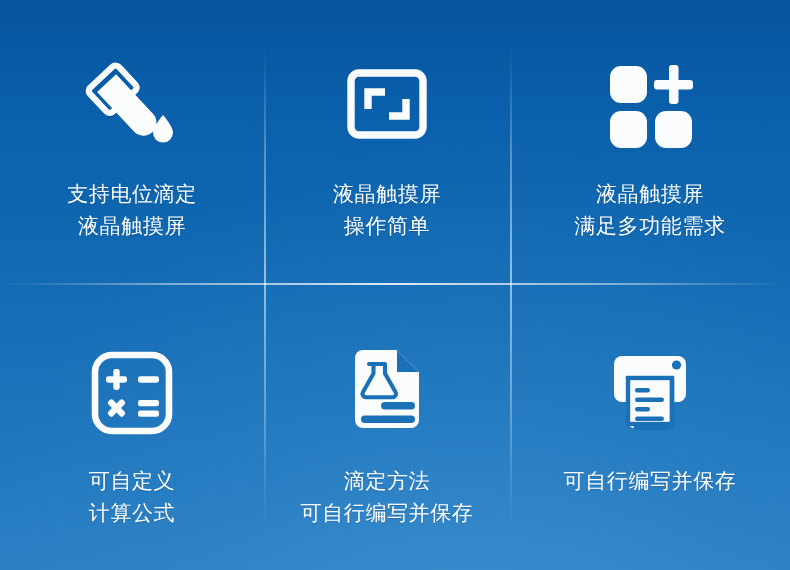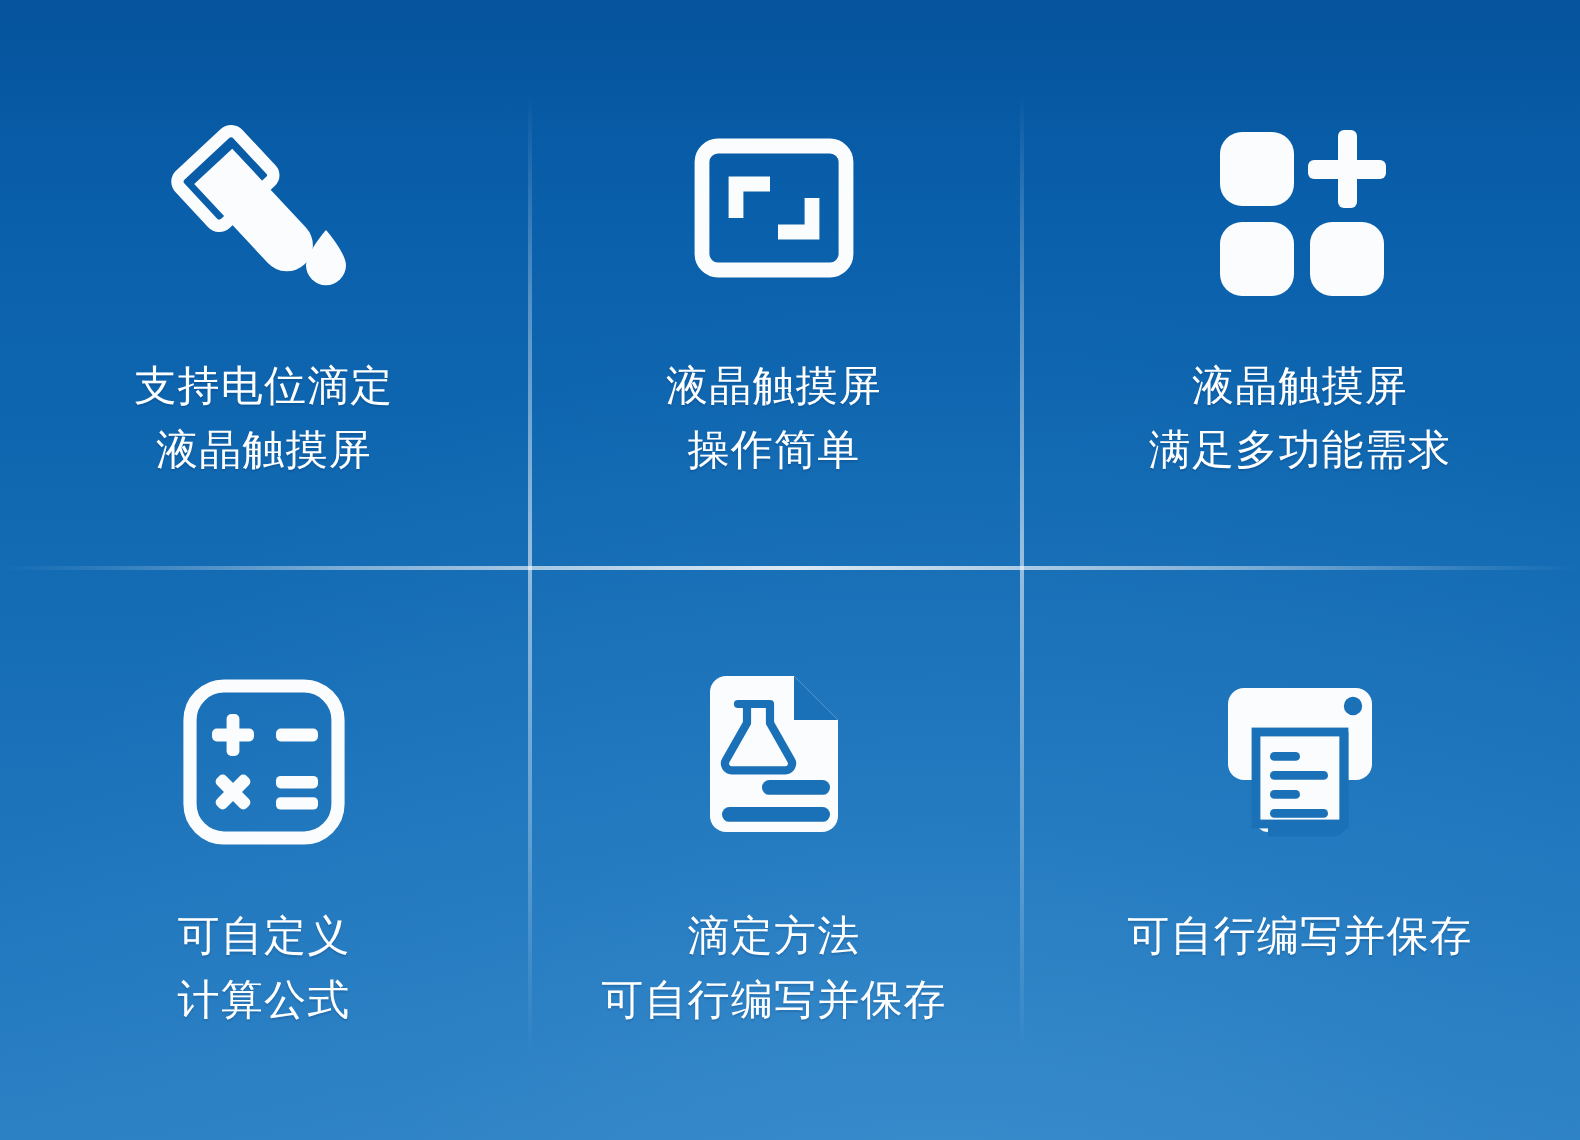--- a/index.html
+++ b/index.html
@@ -77,21 +77,21 @@
   }
   .cell {
     position: relative;
     display: flex;
     flex-direction: column;
     align-items: center;
     justify-content: flex-start;
     box-sizing: border-box;
   }
   .cell.row1 { padding-top: 56px; }
-  .cell.row2 { padding-top: 46px; }
+  .cell.row2 { padding-top: 58px; }
 
   .icon-wrap {
     width: 108px;
     height: 100px;
     display: flex;
     align-items: center;
     justify-content: center;
   }
   .cell.row2 .icon-wrap {
     height: 104px;

